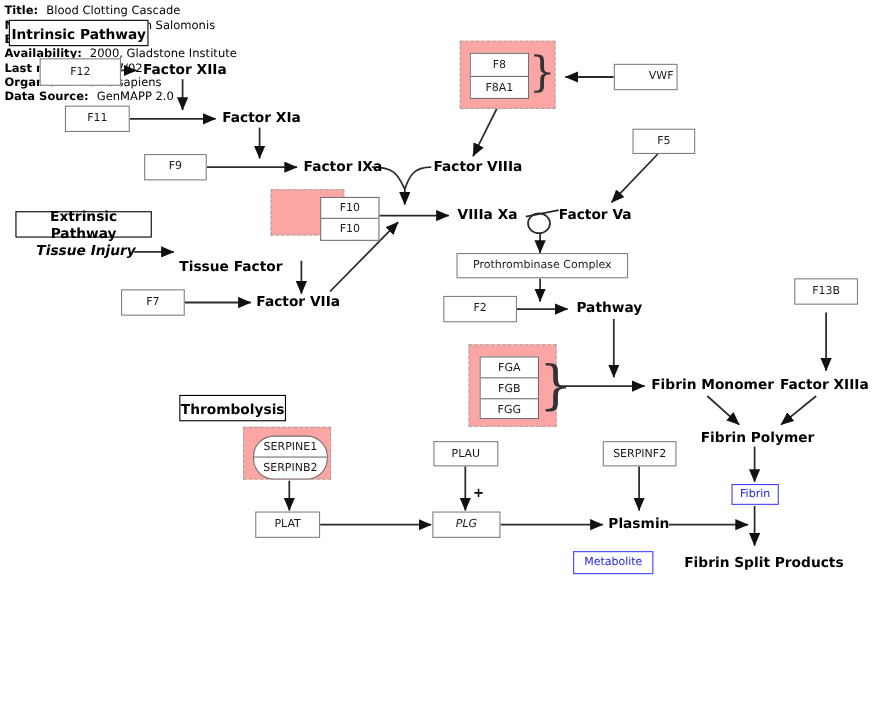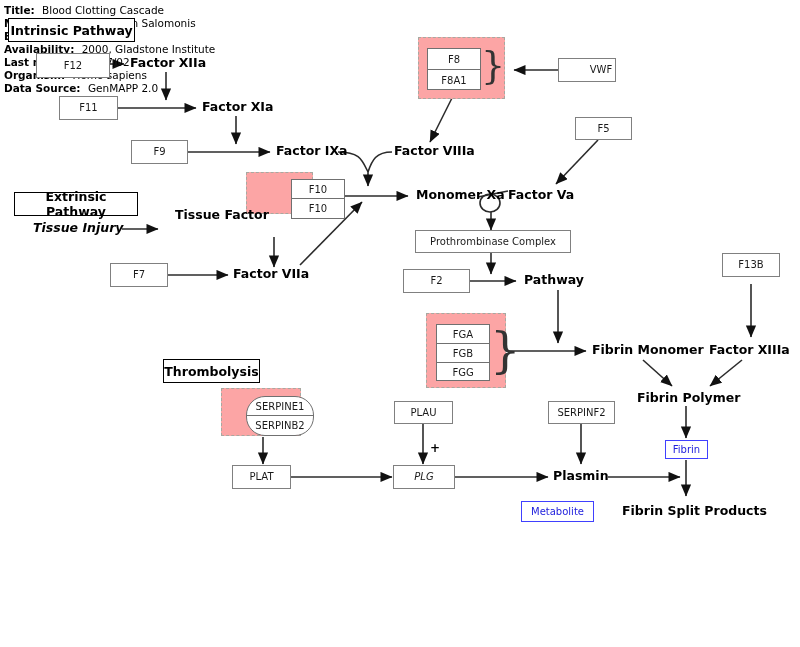--- a/index.html
+++ b/index.html
@@ -270,35 +270,35 @@
   <div class="group" style="left:426px; top:313px; width:80px; height:75px;">
     <div class="stack" style="left:9px; top:10px; width:54px; height:57px;">
       <div class="gene-cell" style="height:19px;">FGA</div>
       <div class="gene-cell" style="height:19px;">FGB</div>
       <div class="gene-cell" style="height:19px;">FGG</div>
     </div>
     <span class="brace" style="left:63px; top:12px; font-size:48px;">}</span>
   </div>
 
   <div class="group" style="left:221px; top:388px; width:80px; height:48px;">
-    <div class="stack" style="left:24px; top:7px; width:68px; height:40px;border-radius:19px;">
+    <div class="stack" style="left:8px; top:7px; width:68px; height:40px;border-radius:19px;">
       <div class="gene-cell" style="height:19px;">SERPINE1</div>
       <div class="gene-cell" style="height:19px;">SERPINB2</div>
     </div>
   </div>
 
   <div class="node-text" style="left:130px; top:57px;">Factor XIIa</div>
   <div class="node-text" style="left:202px; top:101px;">Factor XIa</div>
   <div class="node-text" style="left:276px; top:145px;">Factor IXa</div>
   <div class="node-text" style="left:394px; top:145px;">Factor VIIIa</div>
-  <div class="node-text" style="left:416px; top:189px;">Monomer Xa</div>
+  <div class="node-text" style="left:416px; top:189px;">VIIIa Xa</div>
   <div class="node-text" style="left:508px; top:189px;">Factor Va</div>
   <div class="node-text" style="left:233px; top:268px;">Factor VIIa</div>
   <div class="node-text" style="left:33px; top:222px;font-style:italic;">Tissue Injury</div>
-  <div class="node-text" style="left:163px; top:209px;margin-left:12px;">Tissue Factor</div>
+  <div class="node-text" style="left:163px; top:236px;">Tissue Factor</div>
   <div class="node-text" style="left:524px; top:274px;">Pathway</div>
   <div class="node-text" style="left:592px; top:344px;">Fibrin Monomer</div>
   <div class="node-text" style="left:709px; top:344px;">Factor XIIIa</div>
   <div class="node-text" style="left:637px; top:392px;">Fibrin Polymer</div>
   <div class="node-text" style="left:553px; top:470px;">Plasmin</div>
   <div class="node-text" style="left:622px; top:505px;">Fibrin Split Products</div>
 
   <div class="metabolite" style="left:665px; top:440px; width:43px; height:19px;">Fibrin</div>
   <div class="metabolite" style="left:521px; top:501px; width:73px; height:21px;">Metabolite</div>
 

